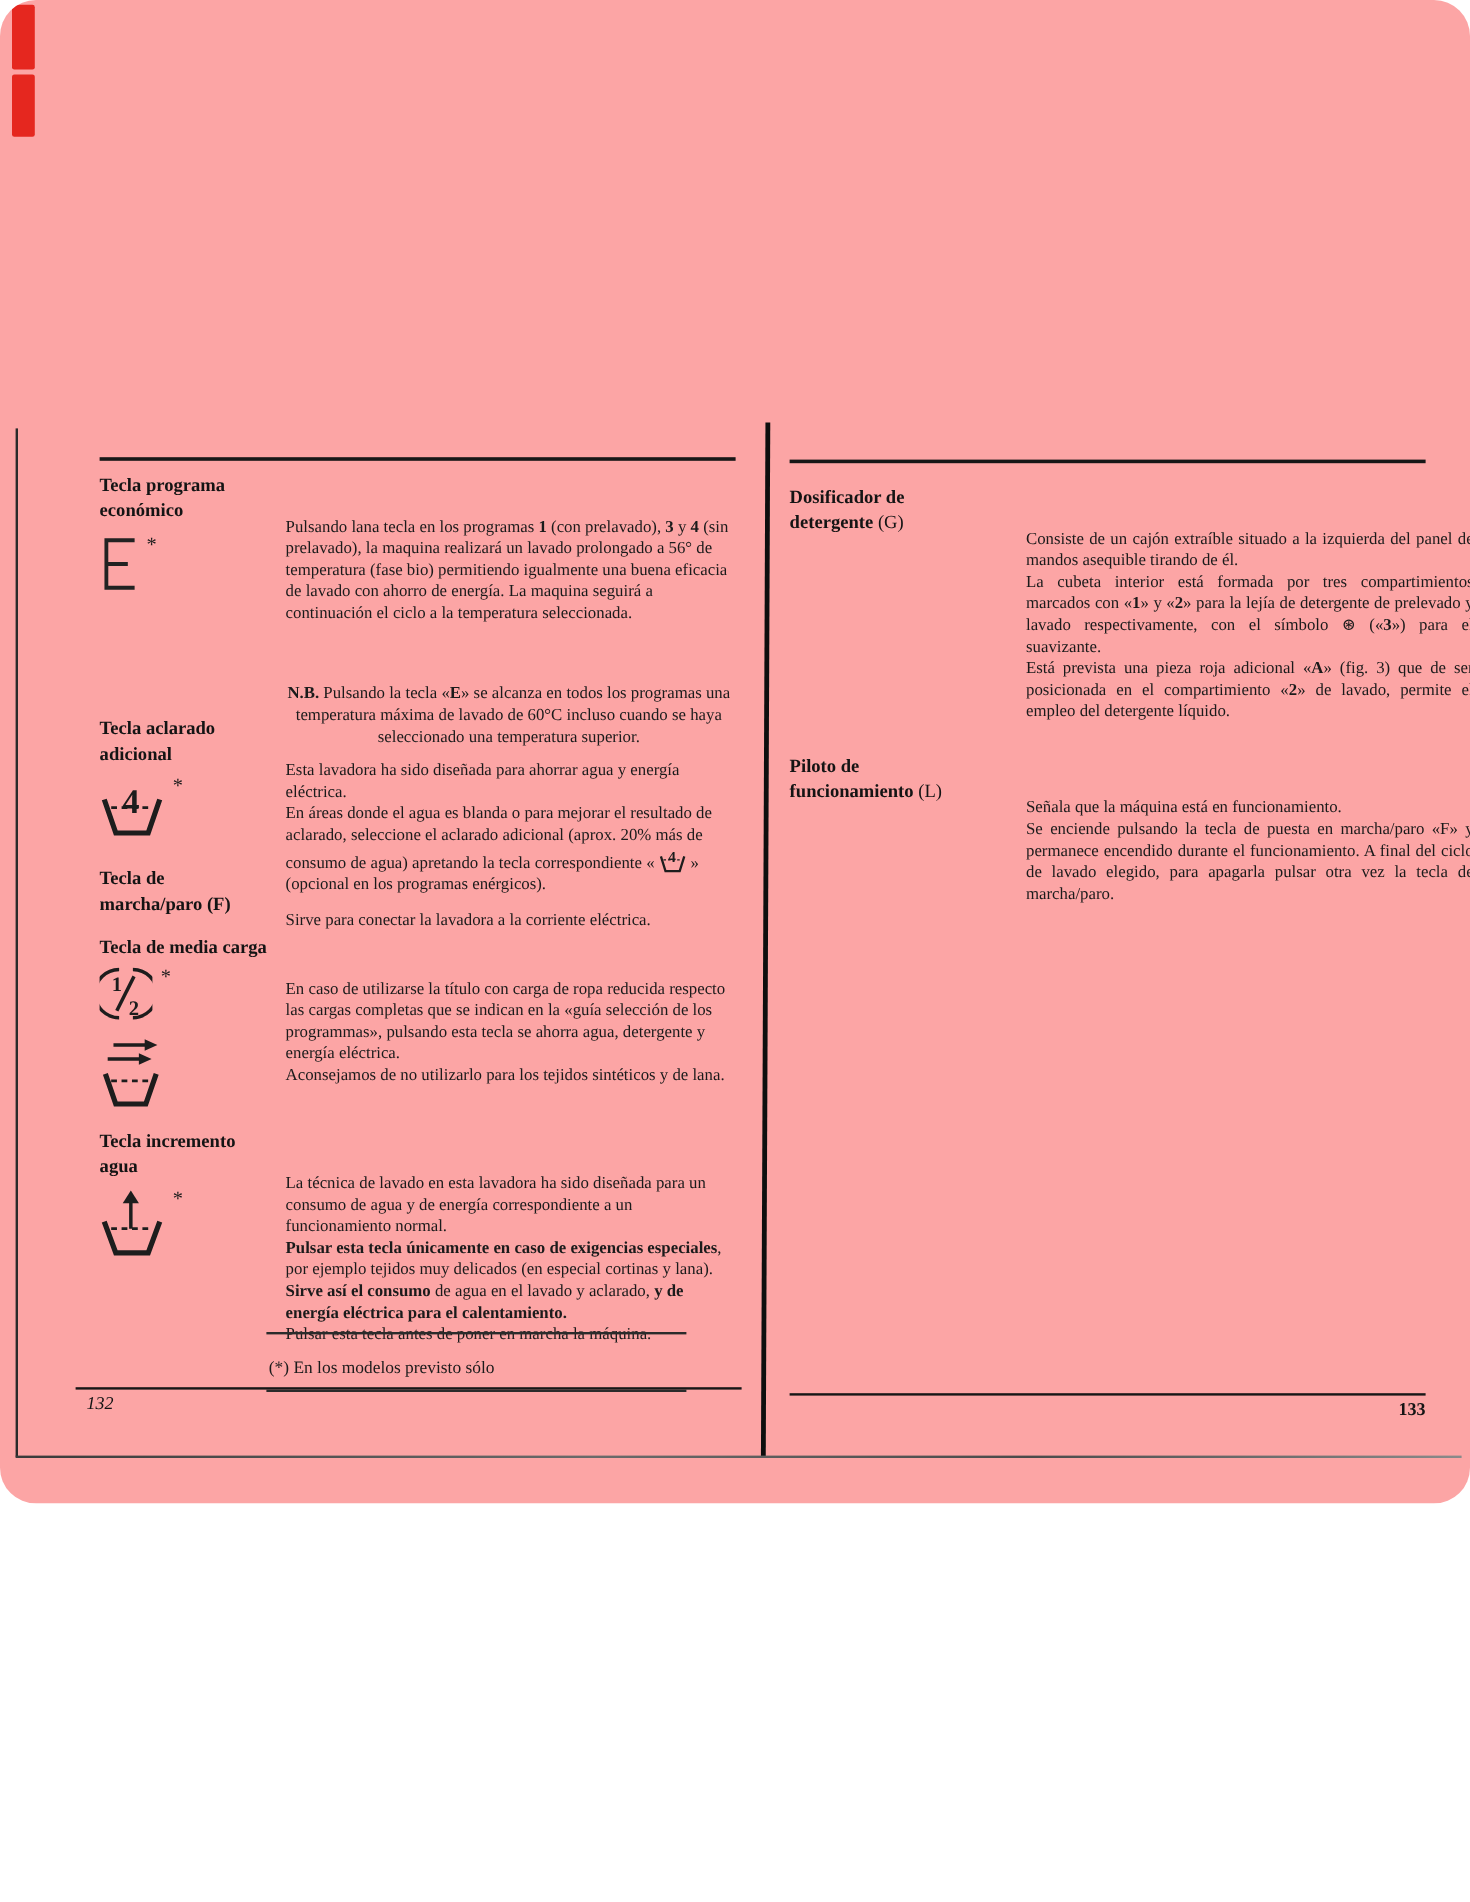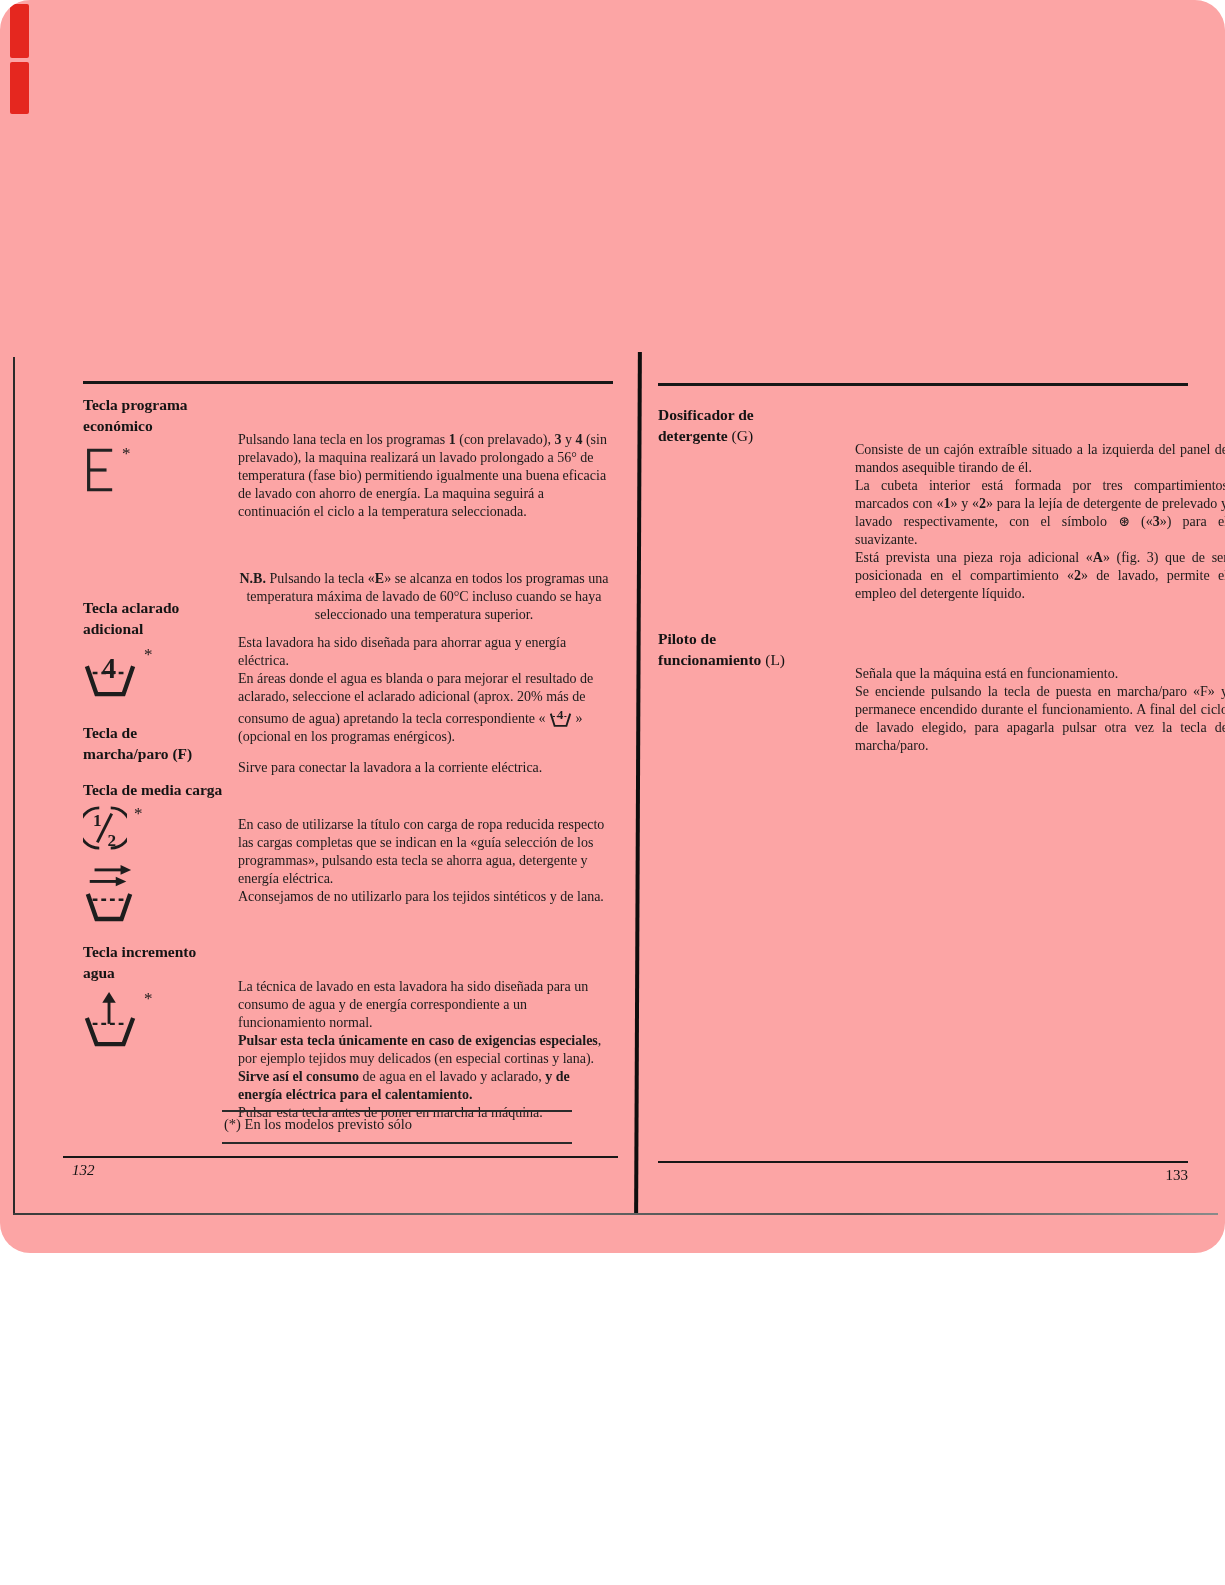--- a/index.html
+++ b/index.html
@@ -42,25 +42,25 @@
   .estroke{fill:none;stroke:#222;stroke-width:3.4;}
   .estroke2{fill:none;stroke:#1d1d1d;stroke-width:3;}
   .tubline{fill:none;stroke:#1d1d1d;stroke-width:4.5;}
   .tubwater{stroke:#1d1d1d;stroke-width:2.5;stroke-dasharray:5 4;}
   .tubnum{font-family:"Liberation Serif",serif;font-weight:bold;font-size:30px;text-anchor:middle;fill:#1d1d1d;}
   .fracnum{font-family:"Liberation Serif",serif;font-weight:bold;font-size:18px;text-anchor:middle;fill:#1d1d1d;}
   .arrowfill{fill:#1d1d1d;stroke:none;}
   .inline-tub{vertical-align:-5px;}
   
   .footnote-box{position:absolute;left:222px;top:1110px;width:348px;
-    border-top:2px solid #2b2b2b;border-bottom:2px solid #2b2b2b;padding:4px 0 9px 2px;
+    border-top:2px solid #2b2b2b;border-bottom:2px solid #2b2b2b;padding:20px 0 9px 2px;
     font-size:14.5px;color:#1b1b1b;}
   .page-num{position:absolute;font-size:15px;color:#141414;}
   .pn-left{left:72px;top:1162px;font-style:italic;}
-  .pn-right{left:658px;top:1167px;width:530px;text-align:right;}
+  .pn-right{left:658px;top:1167px;width:530px;text-align:right;font-weight:bold;}
 </style>
 </head>
 <body>
 
 <div class="canvas">
 
   <div class="red-mark m1"></div>
   <div class="red-mark m2"></div>
 
   <div class="left-frame"></div>

